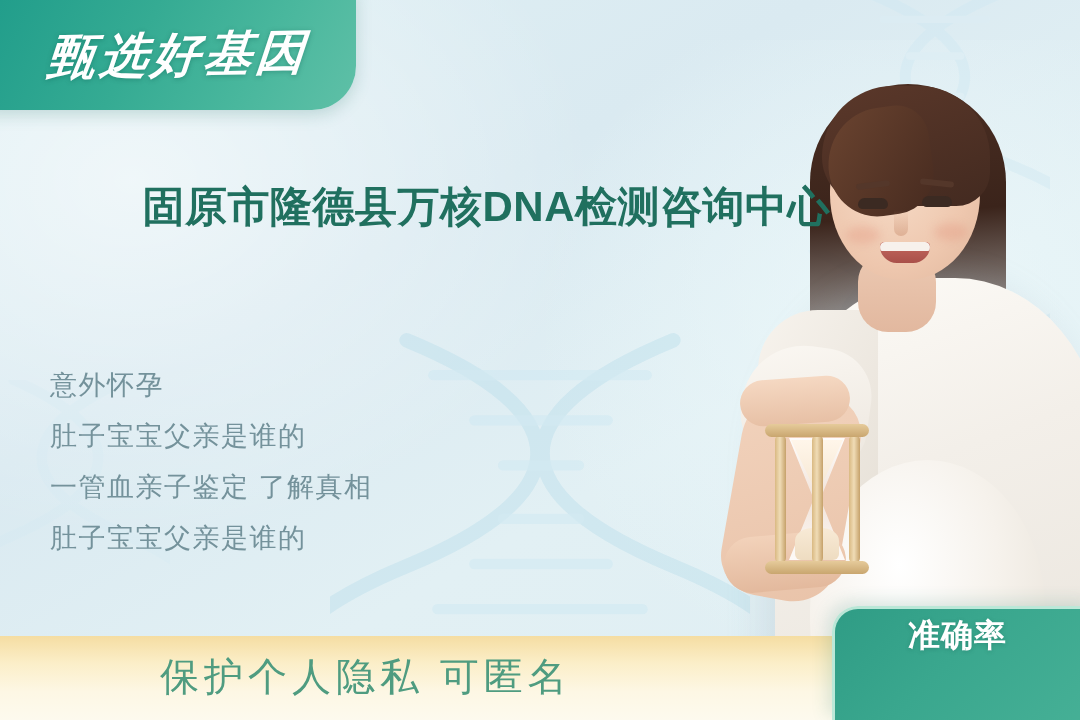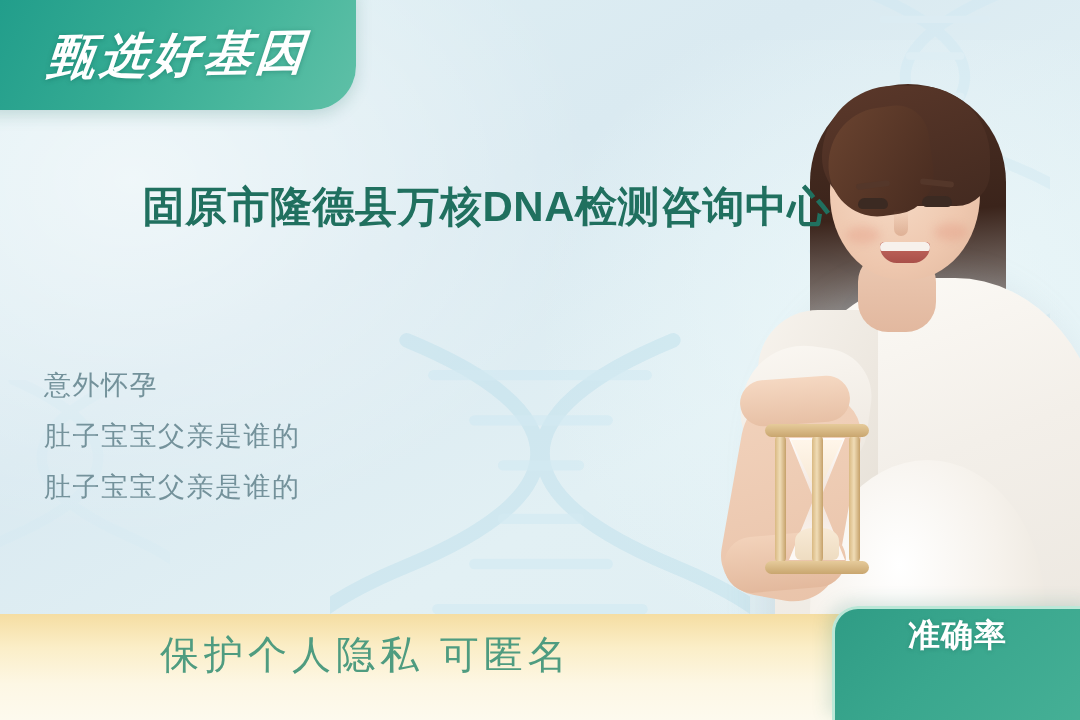--- a/index.html
+++ b/index.html
@@ -237,38 +237,38 @@
     font-size: 42px;
     font-weight: bold;
     line-height: 1.28;
     letter-spacing: 0.5px;
     text-align: right;
   }
 
   
   .features {
     position: absolute;
-    left: 44px; top: 372px;
+    left: 50px; top: 372px;
     width: 560px;
   }
   .feature-line {
     color: #74929b;
     font-size: 27px;
     line-height: 1.0;
     margin-bottom: 24px;
     letter-spacing: 1.5px;
     font-weight: 300;
     white-space: nowrap;
   }
 
   
   .bottom-strip {
     position: absolute;
     left: 0; bottom: 0;
-    width: 1080px; height: 106px;
+    width: 1080px; height: 84px;
     background: linear-gradient(180deg, #f5dda2 0%, #fbeec8 32%, #fdf7e4 66%, #fdfaee 100%);
   }
   .bottom-strip-text {
     position: absolute;
     left: 160px; top: 14px;
     color: #4f9c80;
     font-size: 39px;
     font-weight: 300;
     letter-spacing: 5px;
     white-space: nowrap;
@@ -398,20 +398,21 @@
 
   <div class="logo-banner">
     <span class="logo-text">甄选好基因</span>
   </div>
 
   <h1 class="title">固原市隆德县万核DNA检测咨询中心</h1>
 
   <div class="features">
     <div class="feature-line">意外怀孕</div>
     <div class="feature-line">肚子宝宝父亲是谁的</div>
+    <div class="feature-line">一管血亲子鉴定 了解真相</div>
     <div class="feature-line">肚子宝宝父亲是谁的</div>
   </div>
 
   <div class="bottom-strip">
     <div class="bottom-strip-text">保护个人隐私 可匿名</div>
   </div>
 
   <div class="badge">
     <div class="badge-label">准确率</div>
   </div>

